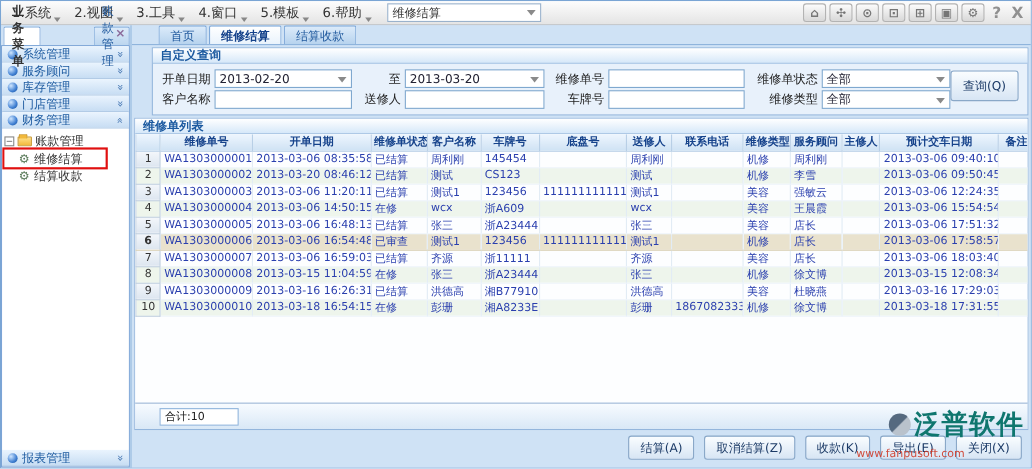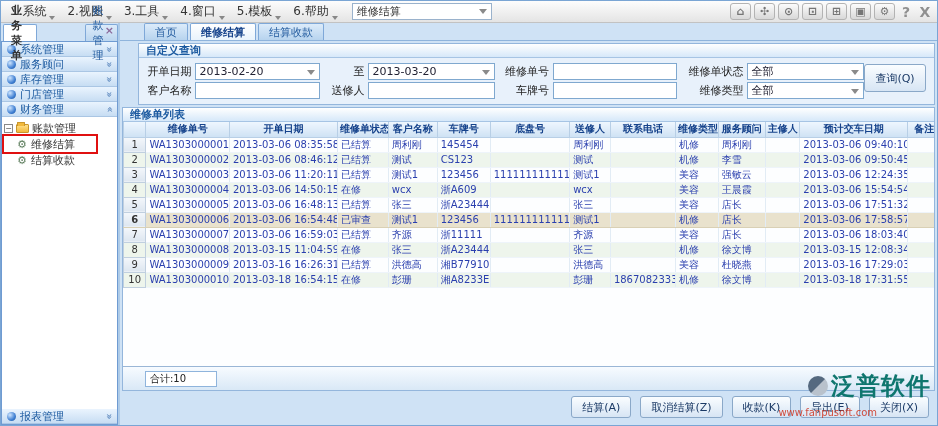--- a/index.html
+++ b/index.html
@@ -302,21 +302,21 @@
                   <td></td>
                   <td>机修</td>
                   <td>周利刚</td>
                   <td></td>
                   <td>2013-03-06 09:40:10</td>
                   <td></td>
                 </tr>
                 <tr>
                   <td class="rownum">2</td>
                   <td>WA1303000002</td>
-                  <td>2013-03-06 08:46:12</td>
+                  <td>2013-03-20 08:46:12</td>
                   <td>已结算</td>
                   <td>测试</td>
                   <td>CS123</td>
                   <td></td>
                   <td>测试</td>
                   <td></td>
                   <td>机修</td>
                   <td>李雪</td>
                   <td></td>
                   <td>2013-03-06 09:50:45</td>

